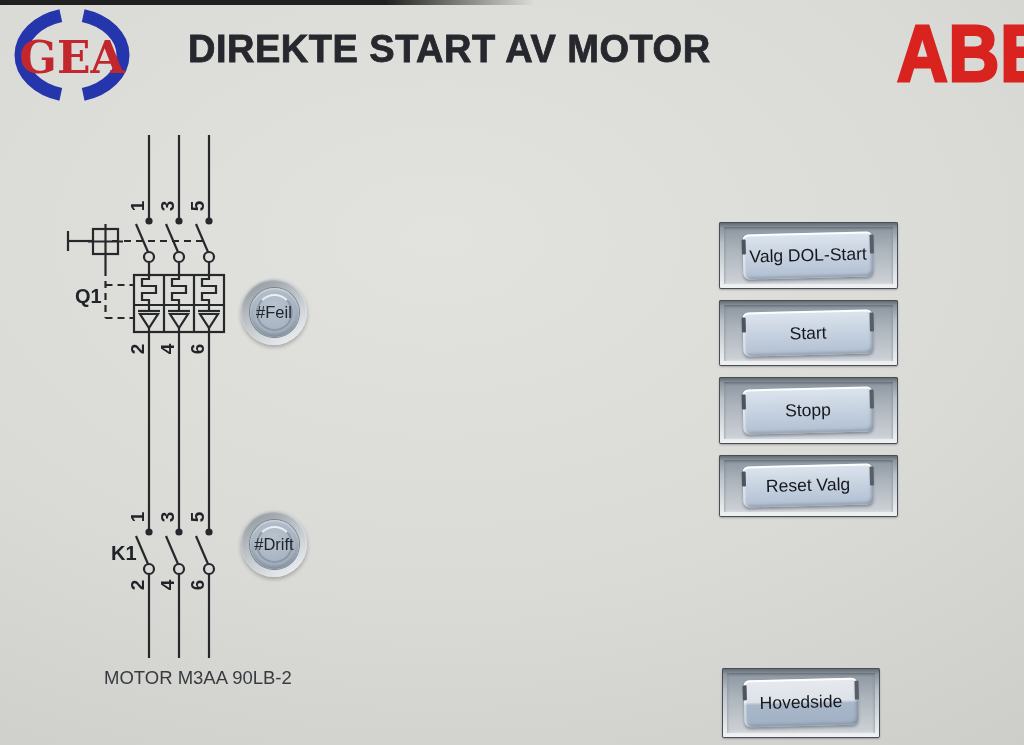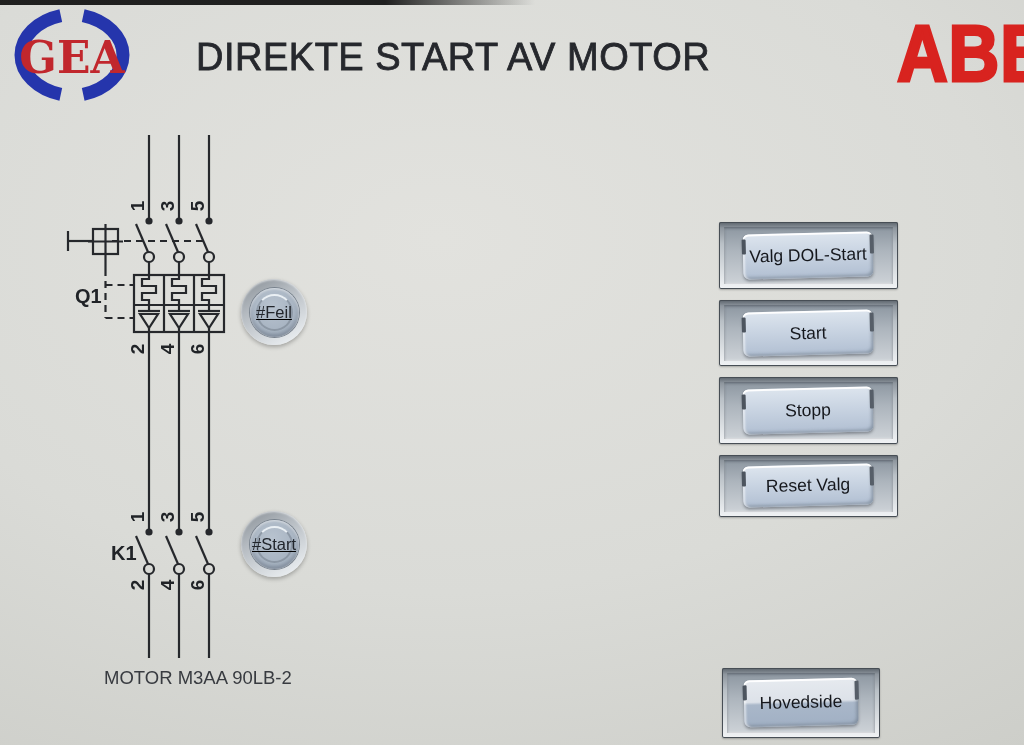--- a/index.html
+++ b/index.html
@@ -8,42 +8,42 @@
     font-family:"Liberation Sans",sans-serif;
     background:
       radial-gradient(140% 125% at 42% 32%, #e2e2de 0%, #dadbd7 38%, #cdcec9 68%, #b6b7b2 92%, #a8a9a4 100%);
     padding-left: 20px;
   }
   .top-edge{position:absolute;top:0;left:0;width:535px;height:5px;
     background:linear-gradient(90deg,#0b0b0b 0%,#0b0b0b 72%,rgba(11,11,11,0) 100%);opacity:.9;}
 
   
   .gea{position:absolute;left:6px;top:6px;}
-  .title{position:absolute;left:188px;top:28px;font-size:38px;font-weight:normal;
-    -webkit-text-stroke:0.8px #26282d;color:#26282d;letter-spacing:.5px;margin:8px;white-space:nowrap;}
+  .title{position:absolute;left:188px;top:28px;font-size:38px;font-weight:bold;
+    -webkit-text-stroke:0.8px #26282d;color:#26282d;letter-spacing:.5px;margin:0;white-space:nowrap;}
   .abb{position:absolute;left:897px;top:8px;width:220px;font-size:78px;font-weight:bold;
     color:#d8231f;-webkit-text-stroke:3px #d8231f;letter-spacing:1px;
     transform:scale(.9,1.02);transform-origin:left top;white-space:nowrap;}
 
   
   .circuit{position:absolute;left:0;top:0;pointer-events:none;}
   .circuit line,.circuit path,.circuit rect{stroke:#26282c;stroke-width:2.2;fill:none;}
   .circuit .dash{stroke-dasharray:7 5;}
   .circuit circle.dot{fill:#26282c;stroke:none;}
   .circuit circle.oc{fill:none;stroke:#26282c;stroke-width:2.2;}
   .term{font:bold 19px "Liberation Sans",sans-serif;fill:#202327;stroke:none;}
   .complbl{font:bold 20px "Liberation Sans",sans-serif;fill:#202327;stroke:none;}
 
   .motor-info{position:absolute;left:104px;top:667px;font-size:18.5px;line-height:22px;color:#383b40;}
 
   
   .lamp{position:absolute;width:66px;height:66px;border-radius:50%;
     background:linear-gradient(150deg,#868d94 0%,#b3b9bf 35%,#eaeef1 90%);
     box-shadow:0 2px 4px rgba(0,0,0,.28), inset 0 1px 2px rgba(255,255,255,.6);
-    display:flex;align-items:center;justify-content:center;text-decoration:underline;}
+    display:flex;align-items:center;justify-content:center;}
   .lamp-face{width:49px;height:49px;border-radius:50%;position:relative;
     background:radial-gradient(circle at 45% 38%, #b8c3cf 0%, #a9b5c3 55%, #93a0af 100%);
     box-shadow:inset 0 1px 3px rgba(255,255,255,.7), inset 0 -2px 4px rgba(60,72,88,.45), 0 0 0 1px #78828d;
     display:flex;align-items:center;justify-content:center;}
   .lamp-face::before{content:"";position:absolute;inset:6px;border-radius:50%;
     border:2.5px solid rgba(118,128,142,.55);border-top-color:rgba(238,243,247,.95);}
   .lamp-lbl{position:relative;z-index:1;font-size:16.5px;color:#22262c;}
 
   
   .hmibtn{position:absolute;box-sizing:border-box;padding:5px;border-radius:2px;
@@ -199,21 +199,21 @@
   </svg>
 
   <div class="lamp" style="left:241px;top:279px;">
     <div class="lamp-face">
       <span class="lamp-lbl">#Feil</span>
     </div>
   </div>
 
   <div class="lamp" style="left:241px;top:511px;">
     <div class="lamp-face">
-      <span class="lamp-lbl">#Start</span>
+      <span class="lamp-lbl">#Drift</span>
     </div>
   </div>
 
   <div class="motor-info">
     <div>MOTOR M3AA 90LB-2</div>
   </div>
 
   <div class="hmibtn" style="left:719px;top:222px;width:179px;height:67px;">
     <div class="well">
       <div class="keycap">

